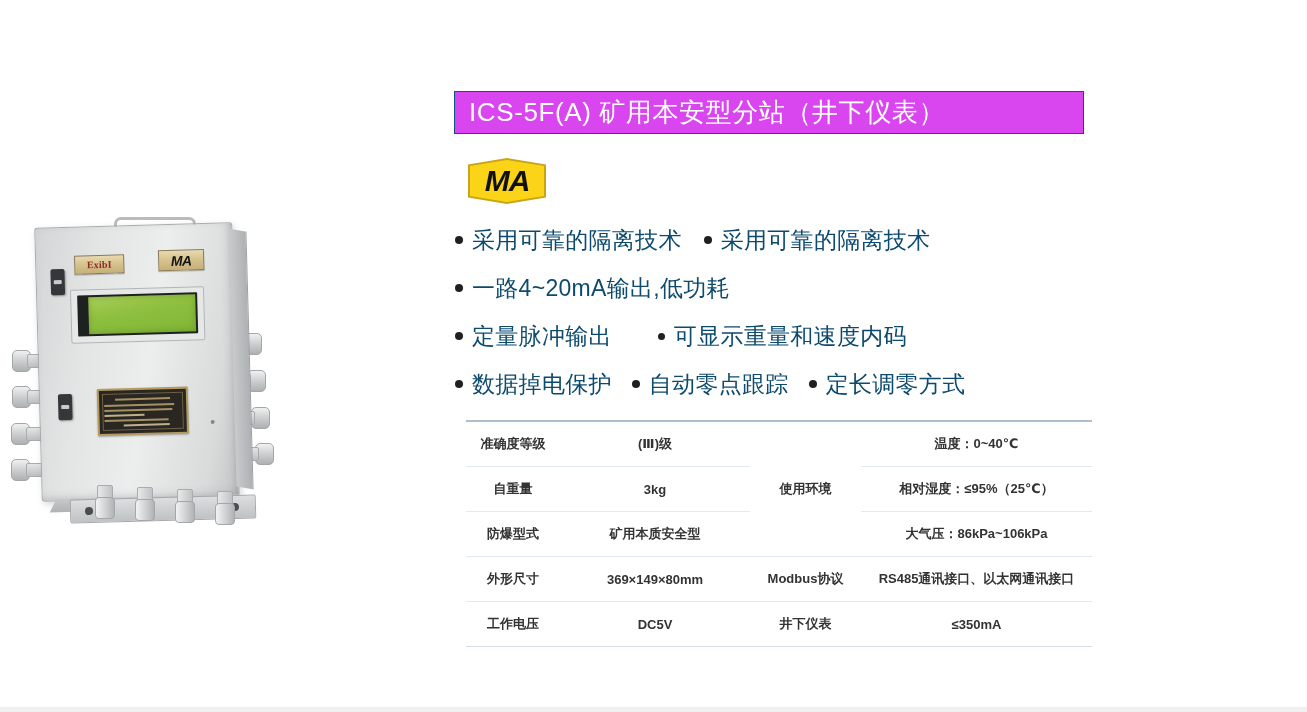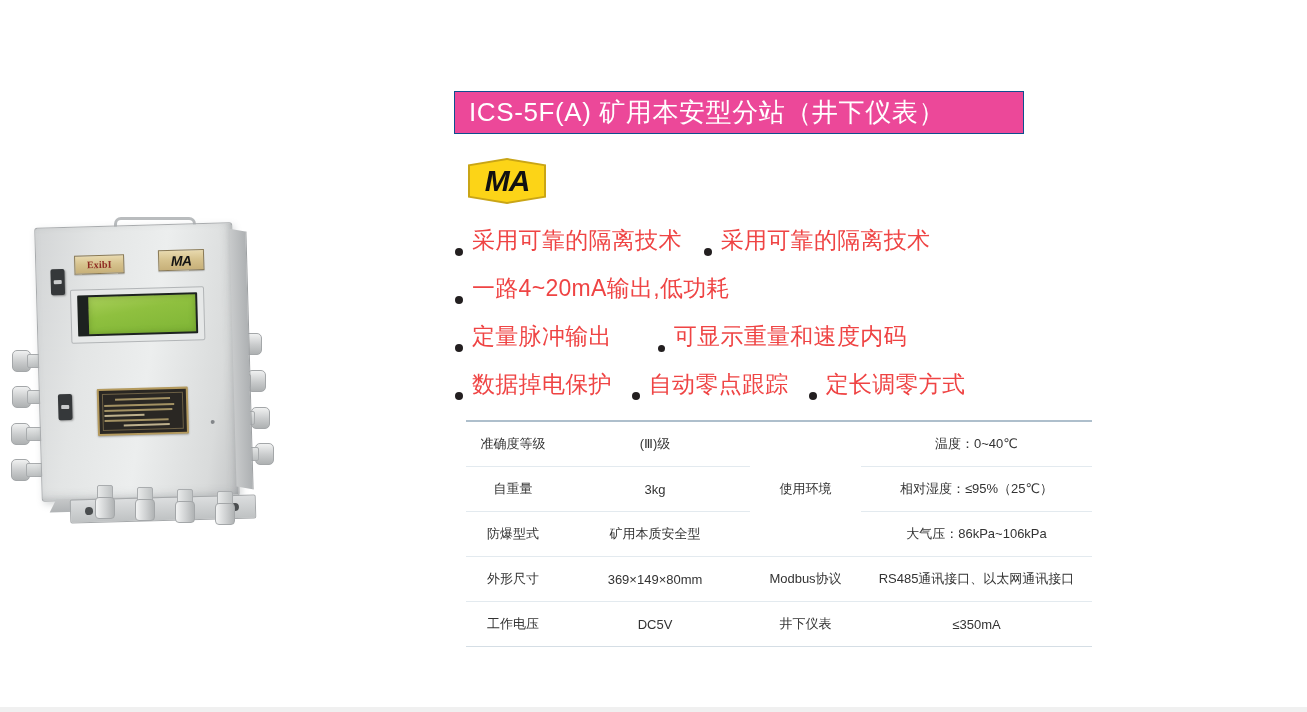--- a/index.html
+++ b/index.html
@@ -305,23 +305,23 @@
     left: 449px;
     top: 0;
     width: 660px;
   }
 
   
   .title-banner {
     position: absolute;
     left: 5px;
     top: 91px;
-    width: 570px;
+    width: 630px;
     height: 43px;
-    background: #ec4899;
+    background: #d946ef;
     border: 1px solid #0e4f8f;
     box-sizing: border-box;
     display: flex;
     align-items: center;
   }
   .title-text {
     color: #ffffff;
     font-size: 26px;
     font-weight: 400;
     letter-spacing: 0.6px;
@@ -401,23 +401,23 @@
     width: 650px;
   }
   .feature-line {
     display: flex;
     align-items: center;
     height: 48px;
     white-space: nowrap;
   }
   .feature-item {
     display: inline-flex;
-    align-items: flex-end;
+    align-items: center;
     font-size: 23px;
-    color: #ef4444;
+    color: #0c4a6e;
     letter-spacing: 0.3px;
   }
   .feature-item .dot {
     display: inline-block;
     width: 8px;
     height: 8px;
     border-radius: 50%;
     background: #231f20;
     margin-right: 9px;
     flex: none;
@@ -437,20 +437,21 @@
     left: 17px;
     top: 420px;
     width: 626px;
   }
   table.spec {
     border-collapse: collapse;
     width: 626px;
     table-layout: fixed;
     border-top: 2px solid #aebfcc;
     border-bottom: 1px solid #d5dee5;
+    font-weight: bold;
   }
   table.spec td {
     height: 40px;
     font-size: 13px;
     color: #333333;
     text-align: center;
     vertical-align: middle;
     border-bottom: 1px solid #e3eaef;
     padding: 2px 4px;
     background: #ffffff;

